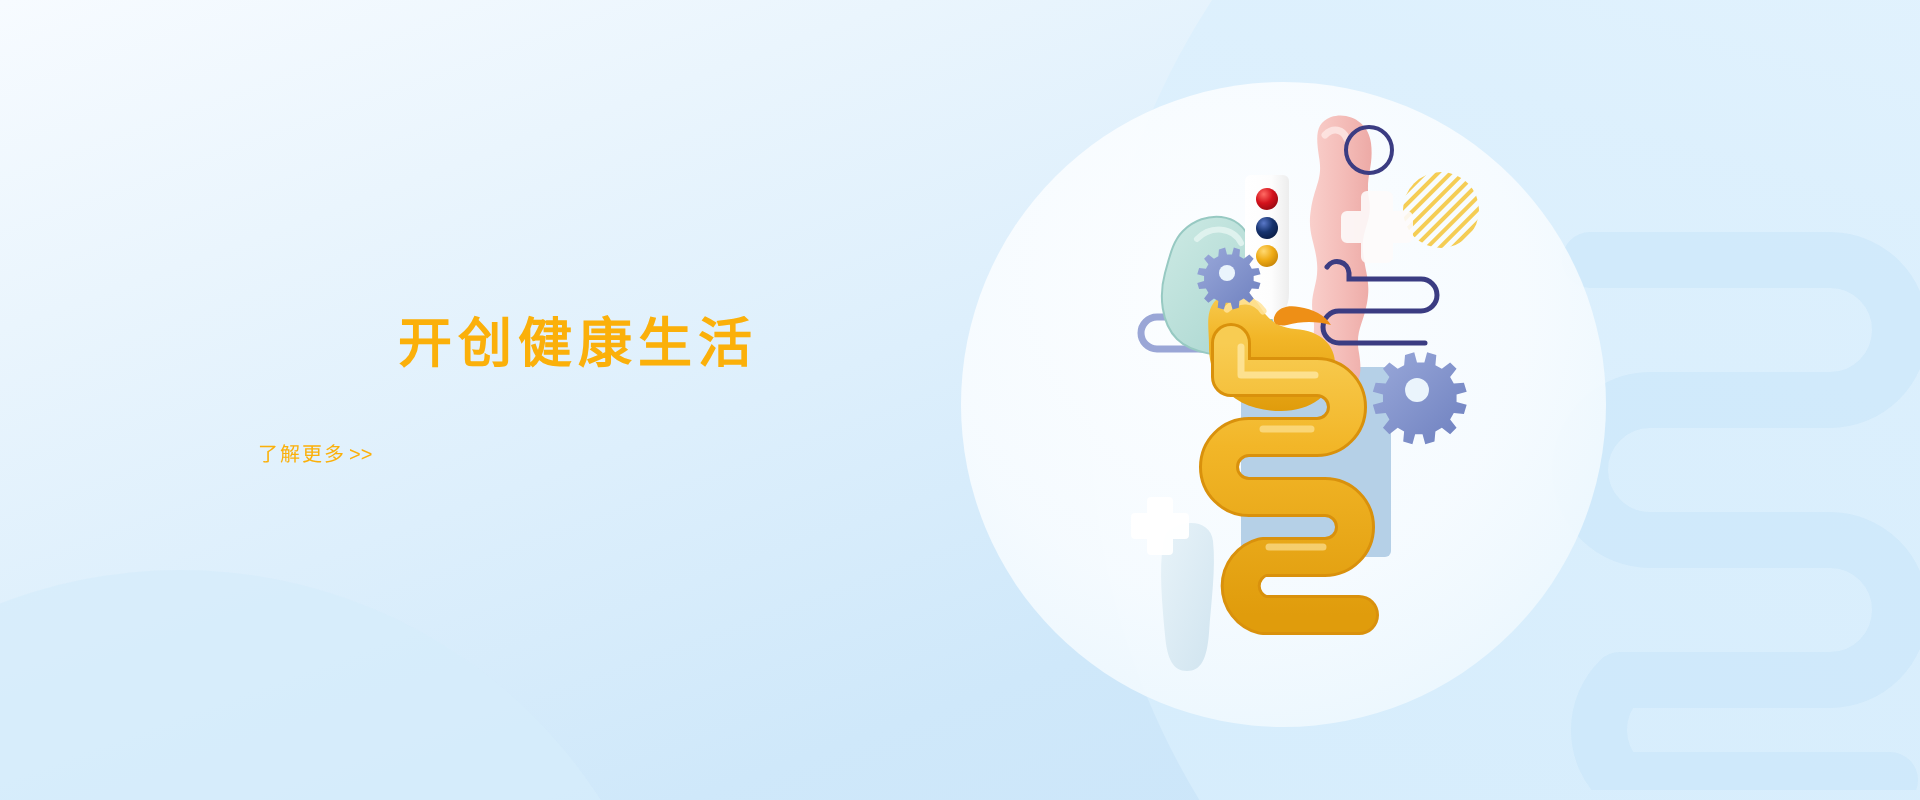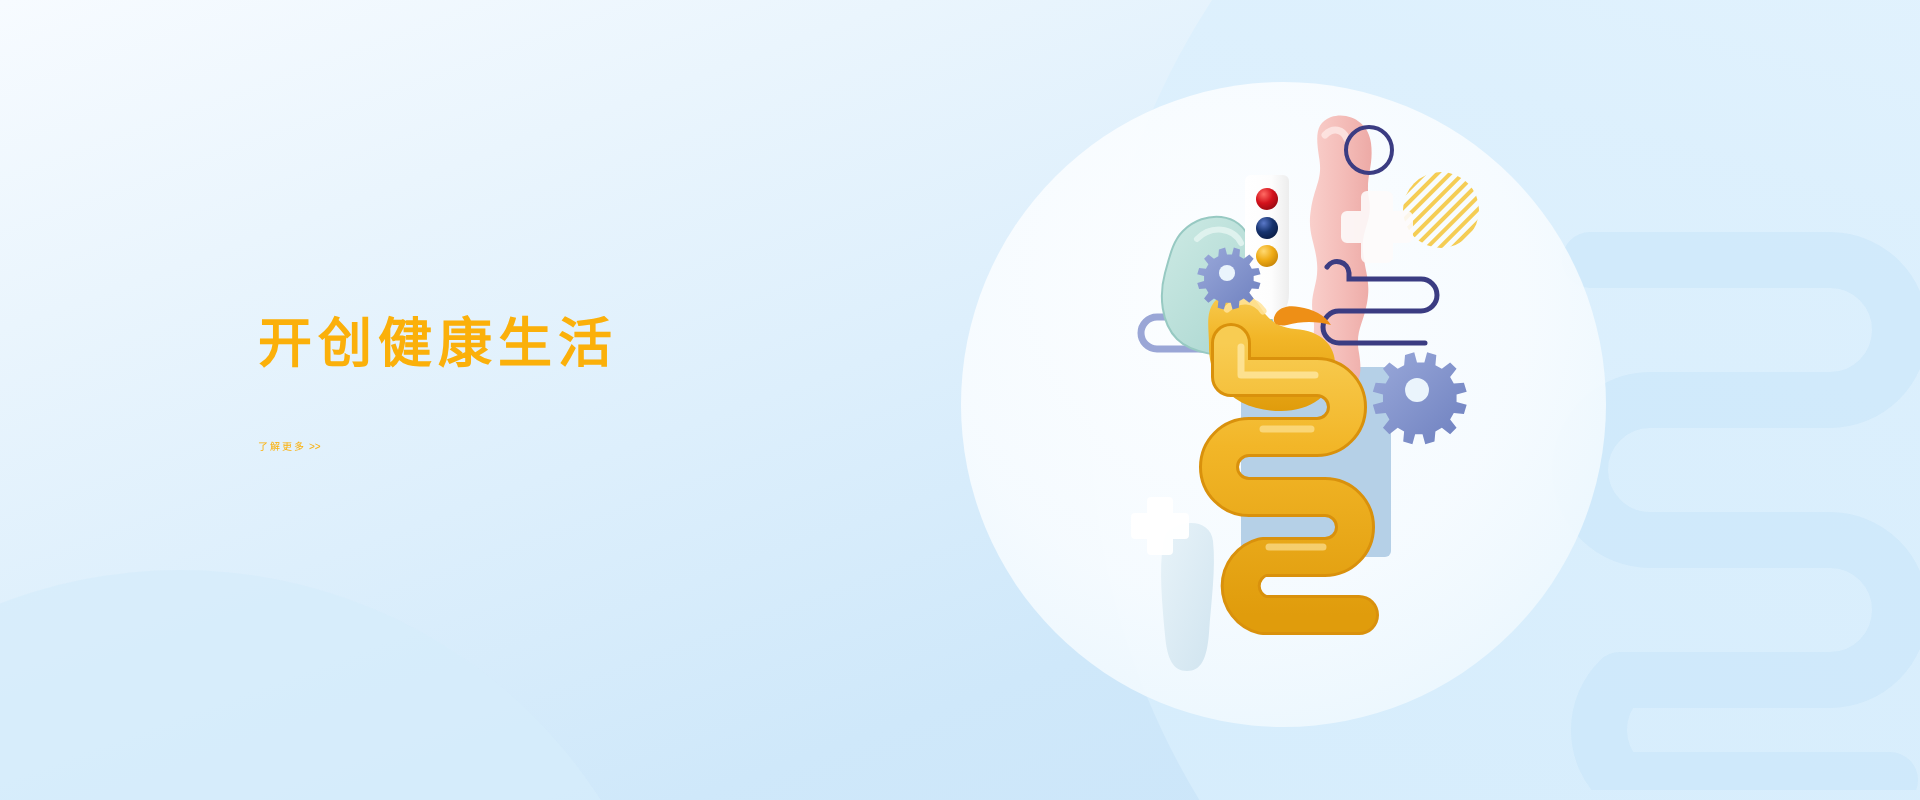--- a/index.html
+++ b/index.html
@@ -47,25 +47,25 @@
   }
   .headline{
     margin:0;
     font-size:54px;
     line-height:1.60;
     font-weight:bold;
     color:#fbb00a;
     letter-spacing:6px;
     white-space:nowrap;
   }
-  .headline .line{display:block;}
+  .headline .line{display:block;text-align:center;}
   .cta{
     display:inline-block;
     margin-top:52px;
-    font-size:10px;
+    font-size:20px;
     color:#fbb00a;
     letter-spacing:2px;
     text-decoration:none;
     cursor:pointer;
   }
   .cta .chev{letter-spacing:0;margin-left:3px;}
 
   
   .illus{
     position:absolute;left:1055px;top:95px;width:470px;height:620px;

